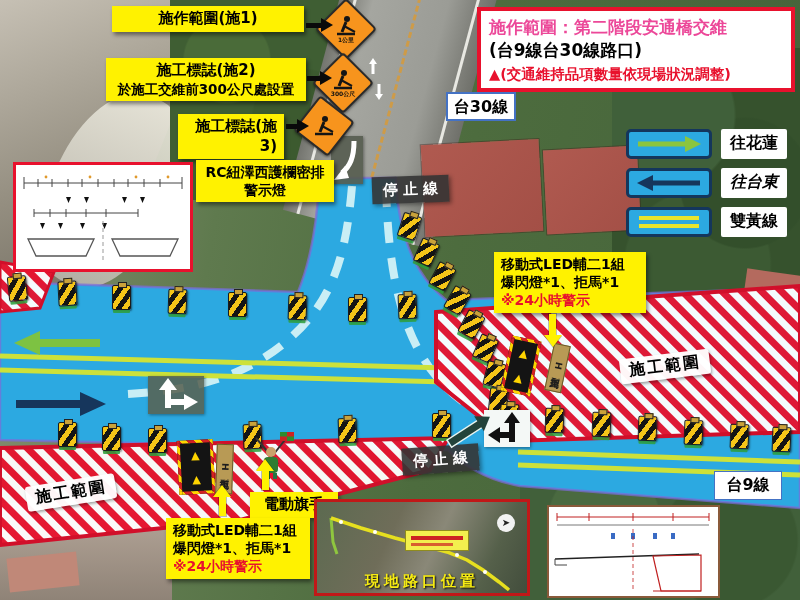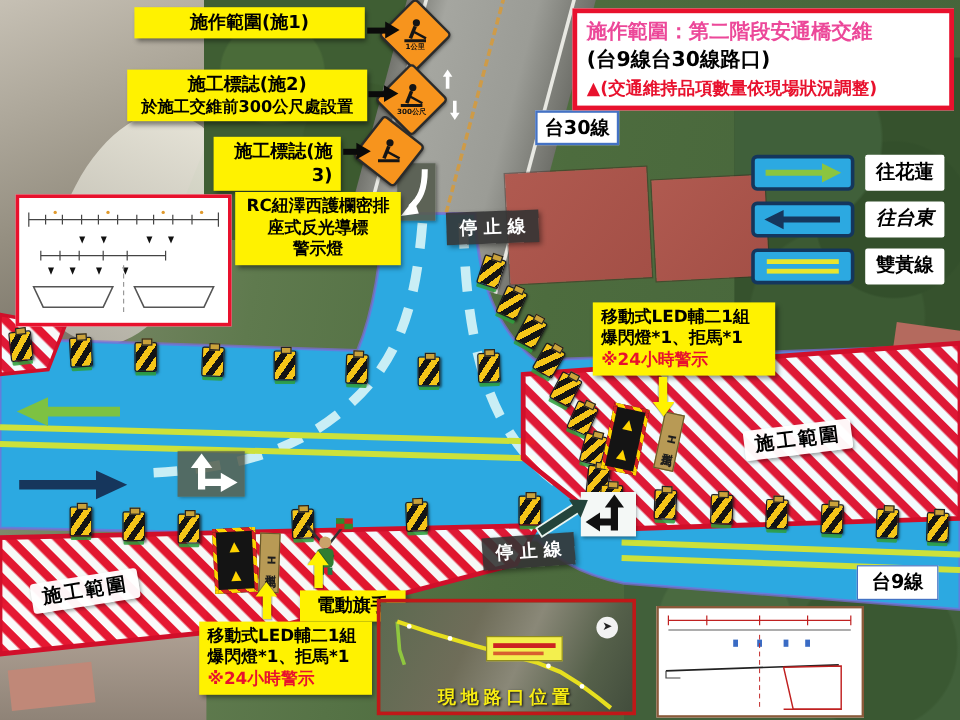--- a/index.html
+++ b/index.html
@@ -278,21 +278,20 @@
         <polygon points="64,58 69,58 66.5,64"></polygon>
           <polygon points="86,58 91,58 88.5,64"></polygon>
       </g>
       <line x1="87" y1="56" x2="87" y2="98" stroke="#999" stroke-width="1" stroke-dasharray="4 3"></line>
       <polygon points="12,74 78,74 70,91 20,91" fill="none" stroke="#555" stroke-width="1.3"></polygon>
       <polygon points="96,74 162,74 154,91 104,91" fill="none" stroke="#555" stroke-width="1.3"></polygon>
     </svg>
   </div>
   <div class="abs ylabel" style="left:196px;top:160px;width:138px;font-size:14px;text-align:center;">
     <div>RC紐澤西護欄密排</div>
-    <div>座式反光導標</div>
     <div>警示燈</div>
   </div>
 
   <div class="abs panel" style="left:148px;top:376px;width:56px;height:38px;background:rgba(88,98,82,.88);">
     <svg width="56" height="38" viewBox="0 0 56 38">
       <path d="M20,32 V13" stroke="#fff" stroke-width="6"></path>
       <polygon points="20,2 11,14 29,14" fill="#fff"></polygon>
       <path d="M20,26 H38" stroke="#fff" stroke-width="6"></path>
       <polygon points="36,18 50,26 36,34" fill="#fff"></polygon>
     </svg>

